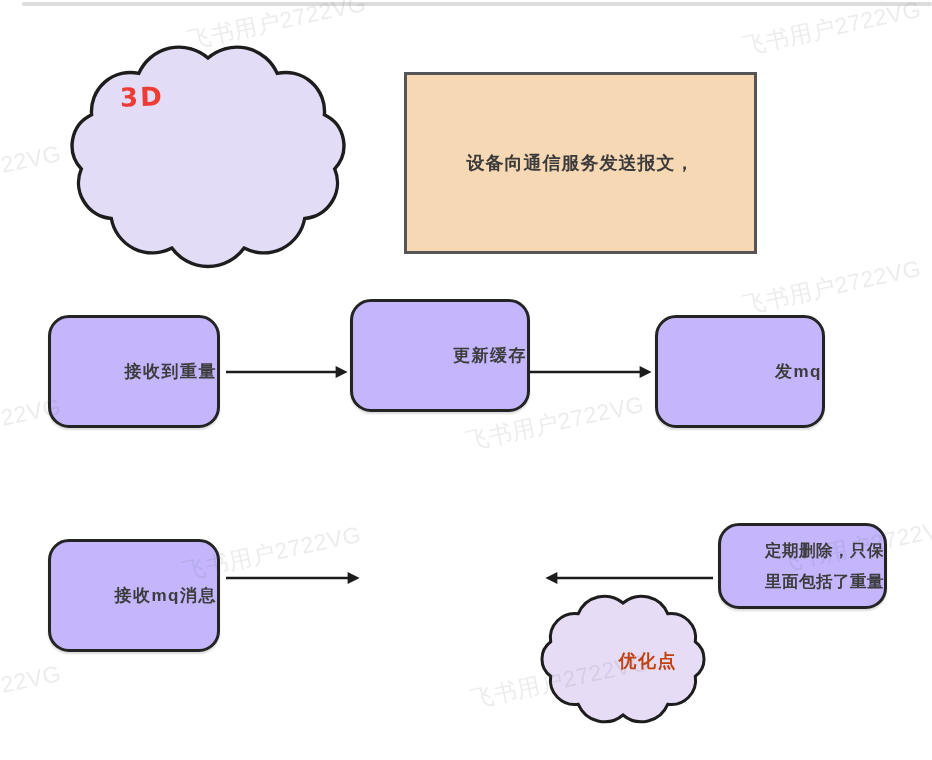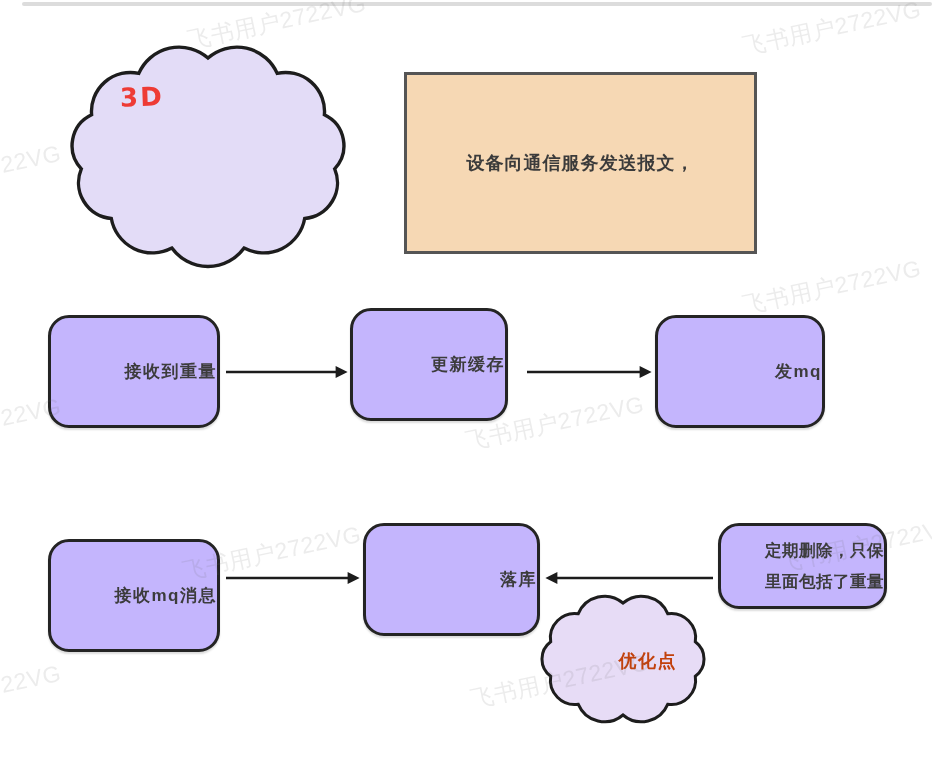--- a/index.html
+++ b/index.html
@@ -75,31 +75,28 @@
 
   <div class="red-note">3D</div>
 
   <div class="orange-note">
     <p>设备向通信服务发送报文，</p>
   </div>
 
   <div class="pbox" style="left:48px;top:315px;width:172px;height:113px;">
     <span>接收到重量</span>
   </div>
-  <div class="pbox" style="left:350px;top:308px;width:158px;height:113px;">
+  <div class="pbox" style="left:350px;top:299px;width:180px;height:113px;">
     <span>更新缓存</span>
   </div>
   <div class="pbox" style="left:655px;top:315px;width:170px;height:113px;padding-left:42px;">
     <span>发mq</span>
   </div>
   <div class="pbox" style="left:48px;top:523px;width:172px;height:113px;margin-top:16px;">
     <span>接收mq消息</span>
-  </div>
-  <div class="pbox" style="left:363px;top:523px;width:177px;height:113px;">
-    <span>落库</span>
   </div>
   <div class="pbox" style="left:718px;top:523px;width:169px;height:86px;">
     <div class="two-line">
       <div>定期删除，只保</div>
       <div>里面包括了重量</div>
     </div>
   </div>
 
   <div class="cloud-label">优化点</div>
 

